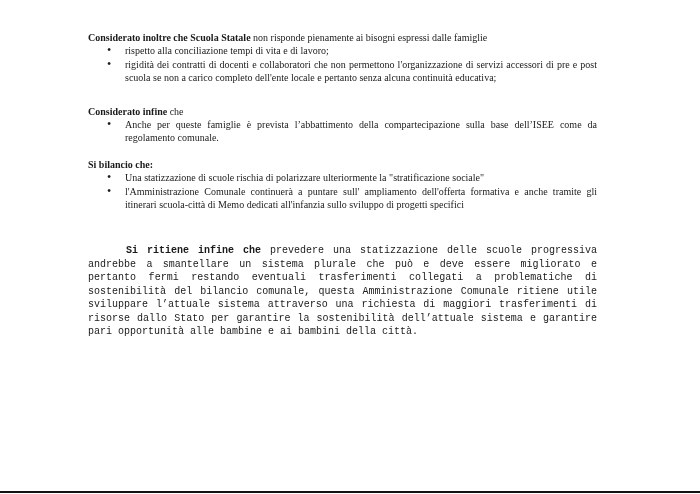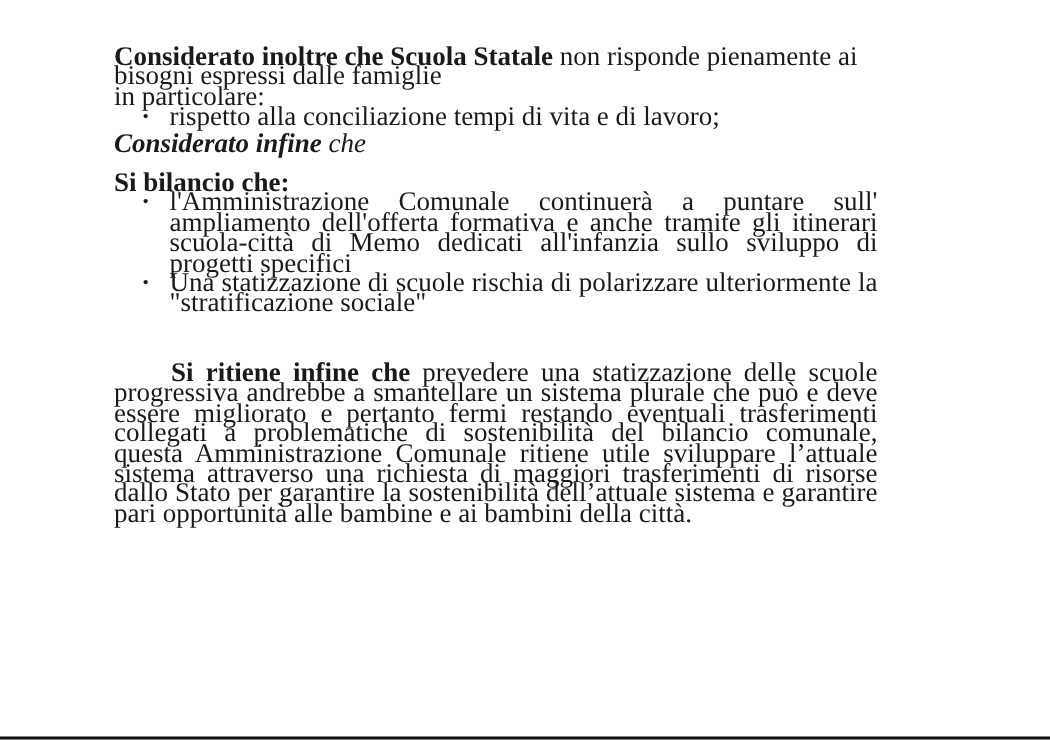--- a/index.html
+++ b/index.html
@@ -3,63 +3,64 @@
 <meta charset="utf-8">
 <style>
   html, body { margin: 0; padding: 0; }
   body {
     width: 700px; height: 494px; overflow: hidden;
     background: #ffffff; position: relative;
     font-family: "Liberation Serif", serif;
     color: #1a1a1a;
   }
   .page {
-    position: absolute; left: 76px; top: 31px; width: 509px;
-    font-size: 18px; line-height: 13.4px;
+    position: absolute; left: 88px; top: 31px; width: 509px;
+    font-size: 10px; line-height: 13.4px;
   }
   p { margin: 0; }
   .b { font-weight: bold; }
   ul { margin: 0; padding: 0; list-style: none; }
   li { position: relative; padding-left: 37px; text-align: justify; }
   li::before {
     content: "\2022"; position: absolute; left: 19px; top: 0;
     font-size: 12px;
   }
-  .sec2 { margin-top: 4px; font-style: italic; }
+  .sec2 { margin-top: 20px; }
   .sec3 { margin-top: 13px; }
-  .sec4 { margin-top: 33px; text-align: justify; text-indent: 38px; }
+  .sec4 { margin-top: 33px; text-align: justify; text-indent: 38px; font-family: Liberation Mono, monospace; }
   .bottom-rule {
     position: absolute; left: 0; right: 0; bottom: 1px; height: 2px;
     background: #111;
   }
 </style>
 </head>
 <body>
 
 <div class="page">
 
   <div>
     <p><span class="b">Considerato inoltre che Scuola Statale</span><span> non risponde pienamente ai bisogni espressi dalle famiglie</span></p>
-    <p>in particolare:</p>
     <ul>
       <li>rispetto alla conciliazione tempi di vita e di lavoro;</li>
+      <li>rigidità dei contratti di docenti e collaboratori che non permettono  l'organizzazione di servizi accessori di pre e post scuola se non a carico completo dell'ente locale e pertanto senza alcuna continuità educativa;</li>
     </ul>
   </div>
 
   <div class="sec2">
     <p><span class="b">Considerato infine</span><span> che</span></p>
     <ul>
+      <li>Anche per queste famiglie è prevista l’abbattimento della compartecipazione sulla base dell’ISEE come da regolamento comunale.</li>
     </ul>
   </div>
 
   <div class="sec3">
     <p class="b">Si bilancio che:</p>
     <ul>
+      <li>Una statizzazione di scuole rischia di polarizzare ulteriormente la "stratificazione sociale"</li>
       <li>l'Amministrazione Comunale continuerà a puntare sull' ampliamento dell'offerta formativa e anche tramite gli itinerari scuola-città di Memo dedicati all'infanzia sullo sviluppo di progetti specifici</li>
-      <li>Una statizzazione di scuole rischia di polarizzare ulteriormente la "stratificazione sociale"</li>
     </ul>
   </div>
 
   <p class="sec4"><span class="b">Si ritiene infine che</span><span> prevedere una statizzazione delle scuole progressiva andrebbe a smantellare un sistema plurale che può e deve essere migliorato e pertanto fermi restando eventuali trasferimenti collegati a problematiche di sostenibilità del bilancio comunale, questa Amministrazione Comunale ritiene utile sviluppare l’attuale sistema attraverso una richiesta di maggiori trasferimenti di risorse dallo Stato per garantire la sostenibilità dell’attuale sistema e garantire pari opportunità alle bambine e ai bambini della città.</span></p>
 
 </div>
 
 <div class="bottom-rule"></div>
 
 </body></html>

